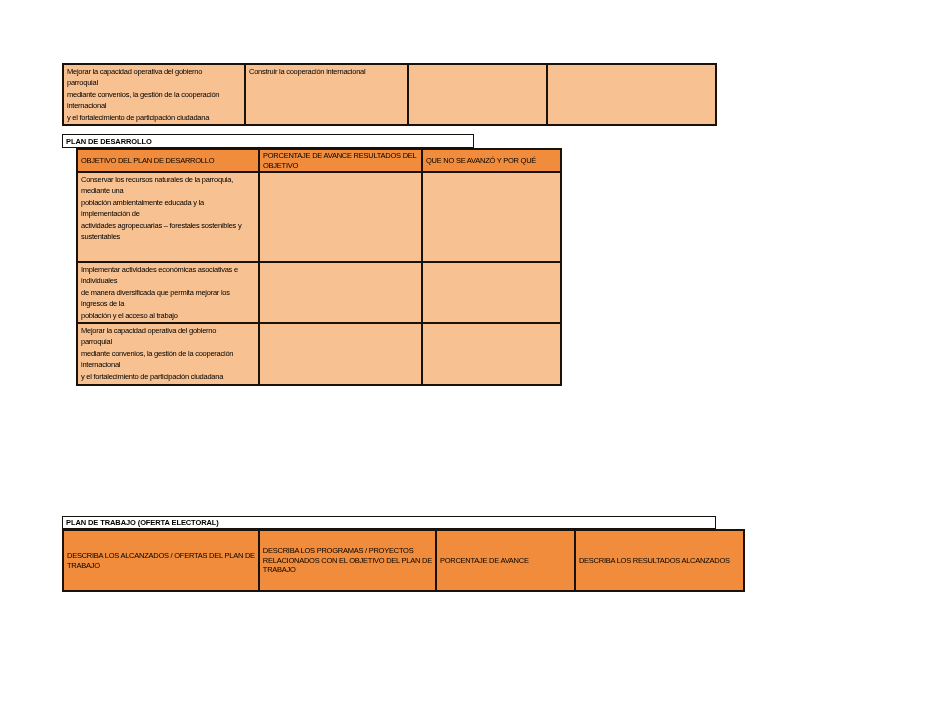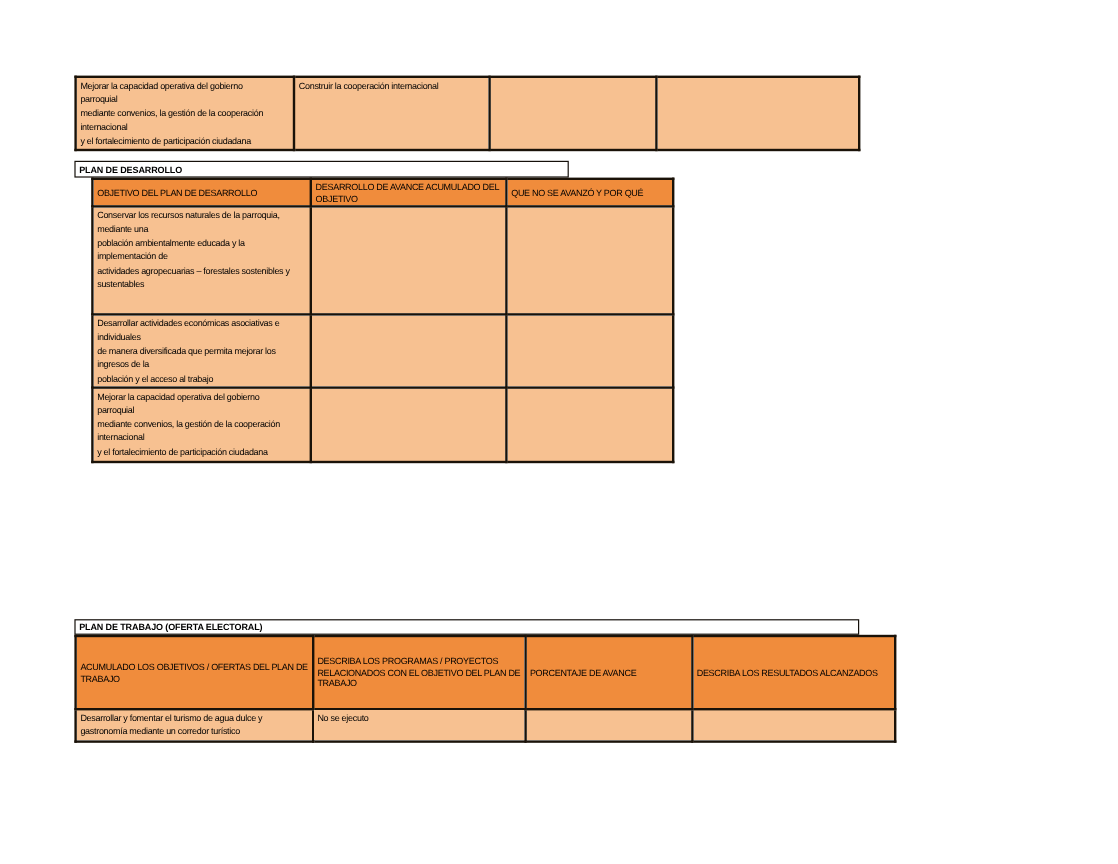--- a/index.html
+++ b/index.html
@@ -72,36 +72,36 @@
   <div class="abs" style="left:76px; top:148px;">
     <table class="grid">
       <colgroup>
           <col style="width:182px">
           <col style="width:163px">
           <col style="width:139px">
         </colgroup>
       <tbody>
           <tr style="height:20px">
         <td class="hdr center">OBJETIVO DEL PLAN DE DESARROLLO</td>
-        <td class="hdr center">DESARROLLO DE AVANCE ACUMULADO DEL
+        <td class="hdr center">PORCENTAJE DE AVANCE RESULTADOS DEL
 OBJETIVO</td>
         <td class="hdr center">QUE NO SE AVANZÓ Y POR QUÉ</td>
       </tr>
       <tr style="height:90px">
         <td>Conservar los recursos naturales de la parroquia,
 mediante una
 población ambientalmente educada y la
 implementación de
 actividades agropecuarias – forestales sostenibles y
 sustentables</td>
         <td></td>
         <td></td>
       </tr>
       <tr style="height:56px">
-        <td>Desarrollar actividades económicas asociativas e
+        <td>Implementar actividades económicas asociativas e
 individuales
 de manera diversificada que permita mejorar los
 ingresos de la
 población y el acceso al trabajo</td>
         <td></td>
         <td></td>
       </tr>
       <tr style="height:62px">
         <td>Mejorar la capacidad operativa del gobierno
 parroquial
@@ -120,32 +120,25 @@
   <div class="abs" style="left:62px; top:529px;">
     <table class="grid">
       <colgroup>
           <col style="width:182px">
           <col style="width:163px">
           <col style="width:139px">
           <col style="width:169px">
         </colgroup>
       <tbody>
           <tr style="height:61px">
-        <td class="hdr">ACUMULADO LOS OBJETIVOS / OFERTAS DEL PLAN DE
+        <td class="hdr">DESCRIBA LOS ALCANZADOS / OFERTAS DEL PLAN DE
 TRABAJO</td>
         <td class="hdr">DESCRIBA LOS PROGRAMAS / PROYECTOS
 RELACIONADOS CON EL OBJETIVO DEL PLAN DE
 TRABAJO</td>
         <td class="hdr">PORCENTAJE DE AVANCE</td>
         <td class="hdr">DESCRIBA LOS RESULTADOS ALCANZADOS</td>
-      </tr>
-      <tr style="height:25px">
-        <td>Desarrollar y fomentar el turismo de agua dulce y
-gastronomía mediante un corredor turístico</td>
-        <td class="vmid bleed">No se ejecuto</td>
-        <td></td>
-        <td></td>
       </tr>
     </tbody>
       </table>
   </div>
 
 </div>
 
 </body></html>

